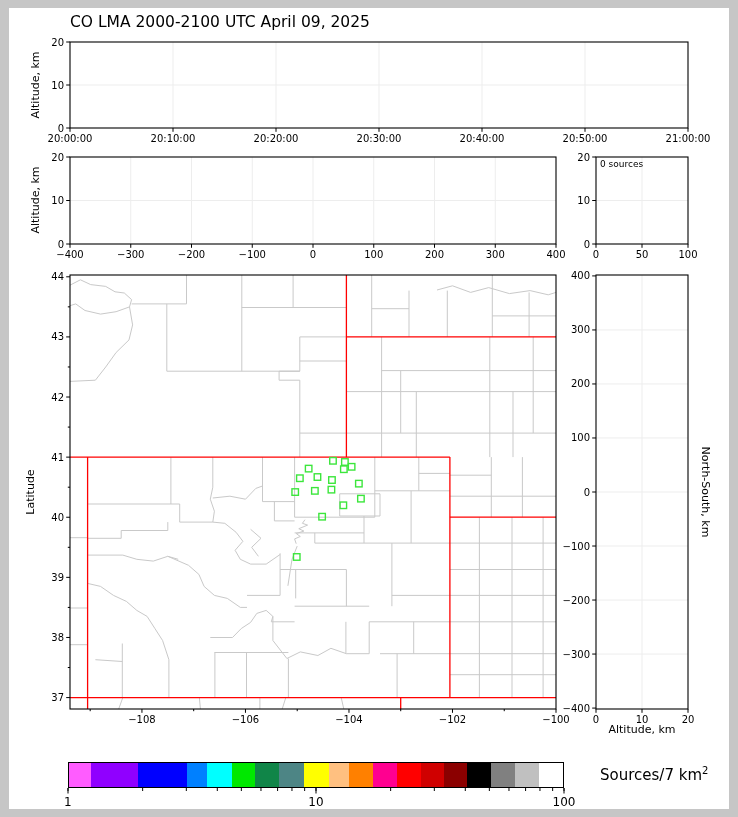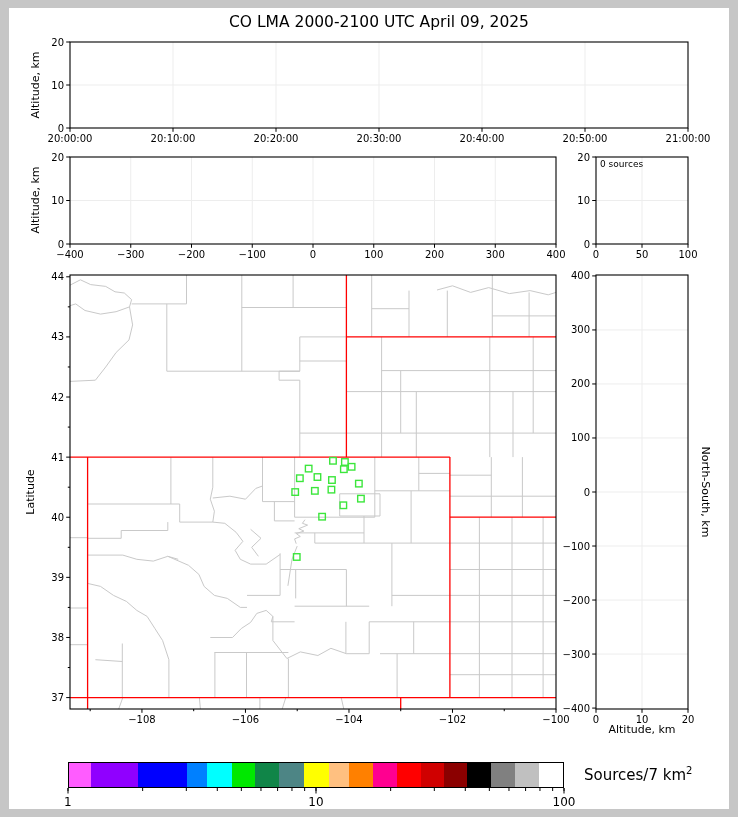--- a/index.html
+++ b/index.html
@@ -1,27 +1,27 @@
 <!DOCTYPE html>
 <html><head>
 <meta charset="utf-8">
 <style>
   html,body{margin:0;padding:0;background:#c6c6c6;font-family:"DejaVu Sans",sans-serif;}
   .page{position:relative;width:738px;height:817px;background:#c6c6c6;overflow:hidden;}
   .canvas{position:absolute;left:9px;top:8px;width:720px;height:801px;background:#ffffff;}
-  .title{position:absolute;left:70px;top:13px;width:618px;text-align:center;font-size:15.5px;color:#000;}
+  .title{position:absolute;left:70px;top:13px;width:618px;font-size:15.5px;color:#000;}
   .panel{position:absolute;}
   .panel svg{overflow:visible;display:block;}
   .vlabel{position:absolute;width:140px;height:16px;text-align:center;font-size:11px;color:#000;line-height:16px;}
   .rotl{transform:rotate(-90deg);}
   .rotr{transform:rotate(90deg);}
   .hlabel{position:absolute;text-align:center;font-size:11px;color:#000;}
   .cbar{position:absolute;display:flex;box-sizing:border-box;border:1px solid #000;}
   .cbar .seg{height:100%;}
-  .cbar-label{position:absolute;font-size:15px;color:#000;white-space:nowrap;}
+  .cbar-label{position:absolute;font-size:15px;color:#000;white-space:nowrap;margin-left:16px;}
   .cbar-label sup{font-size:10px;}
 </style>
 </head>
 <body>
 
 <div class="page">
   <div class="canvas"></div>
 
   <div class="title">CO LMA 2000-2100 UTC April 09, 2025</div>
 

